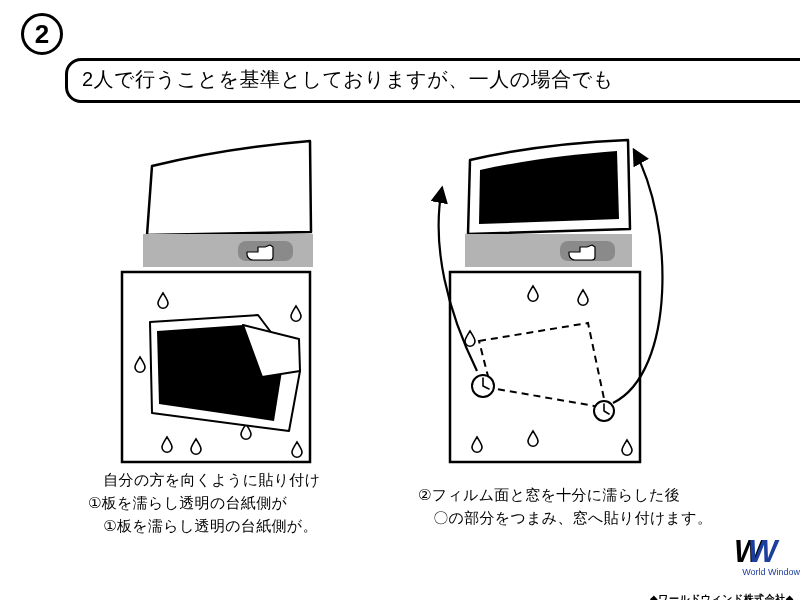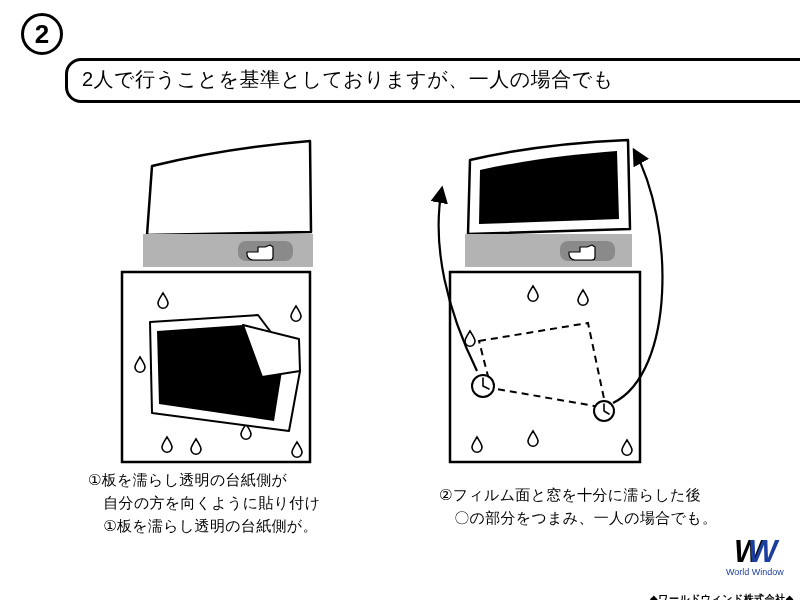--- a/index.html
+++ b/index.html
@@ -14,25 +14,25 @@
     font-size:26px;font-weight:600;
   }
   .bubble{
     position:absolute;left:65px;top:58px;width:788px;box-sizing:border-box;
     border:3px solid #000;border-radius:16px;padding:5px 14px 7px 14px;
     font-size:20px;line-height:27px;font-weight:500;letter-spacing:.5px;
   }
   .illustration{position:absolute;left:0;top:0;}
   .caption{position:absolute;font-size:15px;line-height:23px;letter-spacing:.3px;}
   .caption-left{left:88px;top:468px;}
-  .caption-right{left:439px;top:483px;}
+  .caption-right{left:418px;top:483px;}
   .logo{position:absolute;left:734px;top:536px;width:62px;height:36px;}
   .logo .w-black{position:absolute;left:0;top:0;font-size:31px;font-weight:bold;font-style:italic;color:#000;line-height:1;}
   .logo .w-blue{position:absolute;left:14px;top:0;font-size:31px;font-weight:bold;font-style:italic;line-height:1;}
-  .logo-sub{position:absolute;left:726px;top:567px;width:74px;text-align:left;font-size:9px;}
+  .logo-sub{position:absolute;left:726px;top:567px;width:74px;text-align:right;font-size:9px;}
   .company{position:absolute;right:6px;top:580px;font-size:10px;font-weight:600;letter-spacing:.5px;margin-top:12px;}
 </style>
 </head>
 <body>
 
 <div class="page">
 
   <div class="step-circle">
     <span>2</span>
   </div>
@@ -98,28 +98,28 @@
         <circle cx="604" cy="411" r="10" fill="#fff" stroke="#000" stroke-width="2"></circle>
         <path d="M604,411 L604,404 M604,411 L609,414" stroke="#000" stroke-width="1.6" fill="none" stroke-linecap="round"></path>
       </g>
 
       <path d="M477,371 C448,312 431,247 442,188" fill="none" stroke="#000" stroke-width="2.2" marker-end="url(#arrowhead)"></path>
       <path d="M613,403 C676,372 674,222 634,150" fill="none" stroke="#000" stroke-width="2.2" marker-end="url(#arrowhead)"></path>
     </g>
   </svg>
 
   <div class="caption caption-left">
+    <div>　自分の方を向くように貼り付け</div>
     <div>①板を濡らし透明の台紙側が</div>
-    <div>　自分の方を向くように貼り付け</div>
     <div>　①板を濡らし透明の台紙側が。</div>
   </div>
 
   <div class="caption caption-right">
     <div>②フィルム面と窓を十分に濡らした後</div>
-    <div>　〇の部分をつまみ、一人の場合でも。</div>
+    <div>　〇の部分をつまみ、窓へ貼り付けます。</div>
   </div>
 
   <div class="logo">
     <span class="w-black">W</span>
     <span class="w-blue" style="color: rgb(28, 63, 158);">W</span>
   </div>
   <div class="logo-sub" style="color: rgb(28, 63, 158);">World Window</div>
 
   <div class="company">◆ワールドウィンド株式会社◆</div>
 

